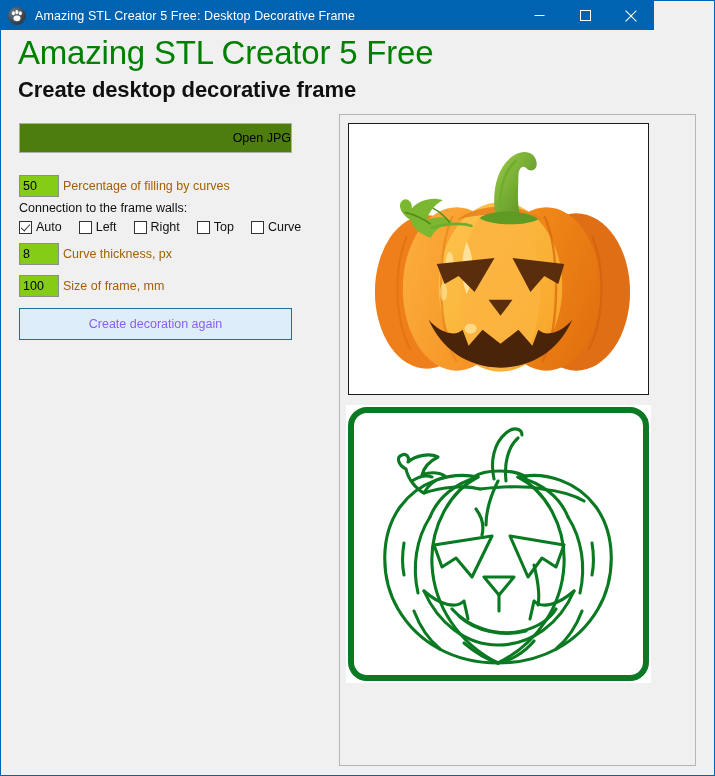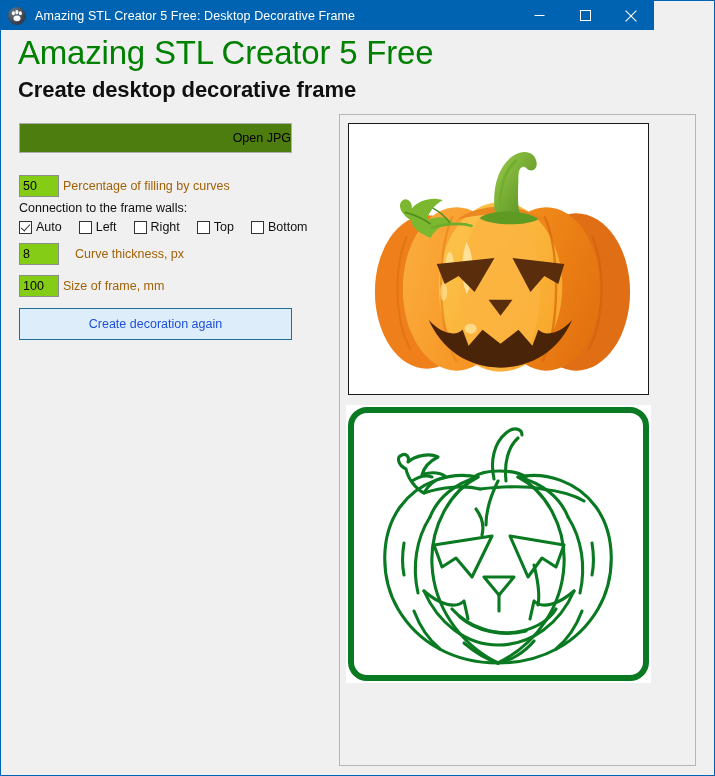--- a/index.html
+++ b/index.html
@@ -172,21 +172,21 @@
     position: absolute;
     left: 18px;
     top: 307px;
     width: 273px;
     height: 32px;
     box-sizing: border-box;
     background: #ddeefa;
     border: 1px solid #1a7099;
     font-family: "Liberation Sans", sans-serif;
     font-size: 12.5px;
-    color: #1d4ed8;
+    color: #8b5cf6;
     text-align: center;
     line-height: 30px;
     padding: 0;
   }
   
   .preview-panel {
     position: absolute;
     left: 338px;
     top: 113px;
     width: 357px;
@@ -279,26 +279,26 @@
     <div class="cb-item">
       <span class="cb-box"></span>
       <span class="cb-label">Right</span>
     </div>
     <div class="cb-item">
       <span class="cb-box"></span>
       <span class="cb-label">Top</span>
     </div>
     <div class="cb-item">
       <span class="cb-box"></span>
-      <span class="cb-label">Bottom</span>
+      <span class="cb-label">Curve</span>
     </div>
   </div>
 
   <input class="num-input" style="left: 18px; top: 242px;" type="text" value="8">
-  <div class="field-label" style="left:62px; top:246px;margin-left:12px;">Curve thickness, px</div>
+  <div class="field-label" style="left:62px; top:246px;">Curve thickness, px</div>
 
   <input class="num-input" style="left: 18px; top: 274px;" type="text" value="100">
   <div class="field-label" style="left:62px; top:278px;">Size of frame, mm</div>
 
   <button class="create-btn">Create decoration again</button>
 
   <div class="preview-panel">
 
     <div class="img-box-src">
       <svg viewBox="0 0 300 270" preserveAspectRatio="xMidYMid meet">

